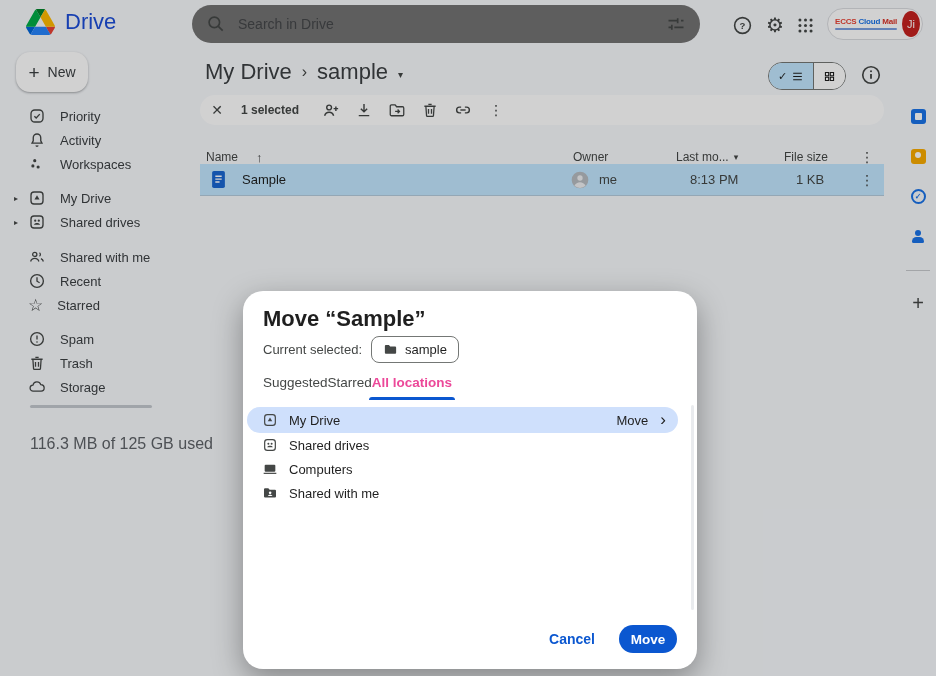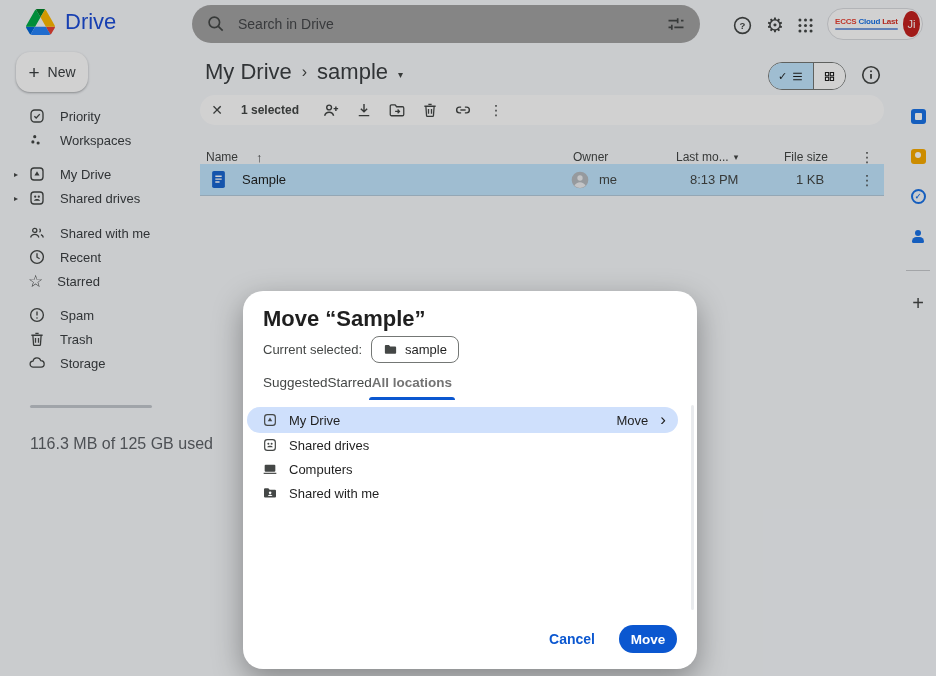--- a/index.html
+++ b/index.html
@@ -12,21 +12,21 @@
   }
   .abs { position: absolute; }
   .flex { display: flex; align-items: center; }
   svg { display: block; }
 
   
   .logo-area { left: 26px; top: 9px; gap: 10px; }
   .app-name { font-size: 22px; color: #1d4ed8; }
   .searchbar {
     left: 192px; top: 5px; width: 508px; height: 38px;
-    background: #a3a3a3; border-radius: 19px; padding: 0 14px; gap: 12px;
+    background: #737373; border-radius: 19px; padding: 0 14px; gap: 12px;
   }
   .searchbar input {
     flex: 1; border: 0; background: transparent; outline: none;
     font-family: "Liberation Sans", sans-serif; font-size: 14px; color: #1f1f1f;
   }
   .searchbar input::placeholder { color: #45474a; opacity: 1; }
   .topbar-ic { top: 13px; width: 24px; height: 24px; display:flex; align-items:center; justify-content:center; cursor:pointer; }
   .account-badge {
     left: 827px; top: 8px; width: 96px; height: 32px; background: #fff;
     border: 1px solid #dadce0; border-radius: 16px; padding: 2px 2px 2px 7px; gap: 5px;
@@ -113,21 +113,21 @@
   .dialog { left: 243px; top: 291px; width: 454px; height: 378px; background: #fff;
     border-radius: 20px; box-shadow: 0 10px 30px rgba(0,0,0,.35); z-index: 50; }
   .dlg-title { position:absolute; left: 20px; top: 15px; font-size: 22px; color: #1f1f1f; font-weight: bold; }
   .dlg-loc { position:absolute; left: 20px; top: 45px; display:flex; align-items:center; gap: 9px; }
   .dlg-loc-label { font-size: 13px; color: #444746; }
   .loc-chip { height: 27px; border: 1px solid #747775; border-radius: 8px; padding: 0 11px;
     display:flex; align-items:center; gap: 7px; cursor:pointer; }
   .loc-chip span { font-size: 13px; color: #1f1f1f; }
   .dlg-tabs { position:absolute; left: 20px; top: 84px; display:flex; }
   .dlg-tab { font-size: 13.5px; color: #444746; position: relative; cursor:pointer; padding-bottom: 2px; }
-  .dlg-tab.active { color: #737373; font-weight: bold; }
+  .dlg-tab.active { color: #ec4899; font-weight: bold; }
   .dlg-tab.active::after { content:""; position:absolute; left:-3px; right:-3px; bottom:-8px;
     height: 3px; background: #0b57d0; border-radius: 3px 3px 0 0; }
   .loc-list { position:absolute; left: 0; top: 116px; width: 454px; }
   .loc-row { display:flex; align-items:center; gap: 11px; padding-left: 19px; height: 24px;
     font-size: 13px; color: #1f1f1f; cursor: pointer; }
   .loc-row.selected { background: #cfe0fc; border-radius: 16px; height: 26px;
     margin: 0 19px 0 4px; padding-left: 15px; padding-right: 12px; }
   .loc-action { margin-left: auto; display:flex; align-items:center; gap: 12px; }
   .loc-action .mv { font-size: 13px; color: #1f1f1f; }
   .loc-chevron { font-size: 17px; color: #1f1f1f; line-height: 1; margin-top: -2px; }
@@ -191,41 +191,50 @@
       <circle cx="12" cy="19" r="1.9"></circle>
       <circle cx="19" cy="19" r="1.9"></circle>
   </svg>
 </div>
 
 <div class="abs flex account-badge">
   <span class="badge-text">
     <span class="badge-words">
       <span style="color:#ea4335">ECCS</span>
       <span style="color:#1a73e8">Cloud</span>
-      <span style="color:#d93025">Last</span>
+      <span style="color:#d93025">Mail</span>
     </span>
     <span class="badge-sub"></span>
   </span>
   <span class="avatar">Ji</span>
 </div>
 
 <div class="abs new-btn">
   <span class="new-plus">+</span>
   <span>New</span>
 </div>
 
 <div class="abs sidenav">
   <div class="nav-item">
     <span>
         <svg width="18" height="18" viewBox="0 0 24 24" fill="none" stroke="#444746" stroke-width="1.8">
           <rect x="4" y="4" width="16" height="16" rx="5"></rect>
           <path d="M8.5 12.3l2.4 2.4 4.8-5.2"></path>
         </svg>
       </span>
     <span>Priority</span>
+  </div>
+  <div class="nav-item">
+    <span>
+        <svg width="18" height="18" viewBox="0 0 24 24" fill="none" stroke="#444746" stroke-width="1.8">
+          <path d="M12 4a5 5 0 0 1 5 5v4l1.6 3.2H5.4L7 13V9a5 5 0 0 1 5-5z"></path>
+          <path d="M10.4 19.4a1.8 1.8 0 0 0 3.2 0"></path>
+        </svg>
+      </span>
+    <span>Activity</span>
   </div>
   <div class="nav-item">
     <span>
         <svg width="18" height="18" viewBox="0 0 24 24" fill="#444746">
           <circle cx="9" cy="7.5" r="2.1"></circle>
           <circle cx="6.5" cy="14.5" r="2.1"></circle>
           <circle cx="13.5" cy="16" r="2.1"></circle>
         </svg>
       </span>
     <span>Workspaces</span>

